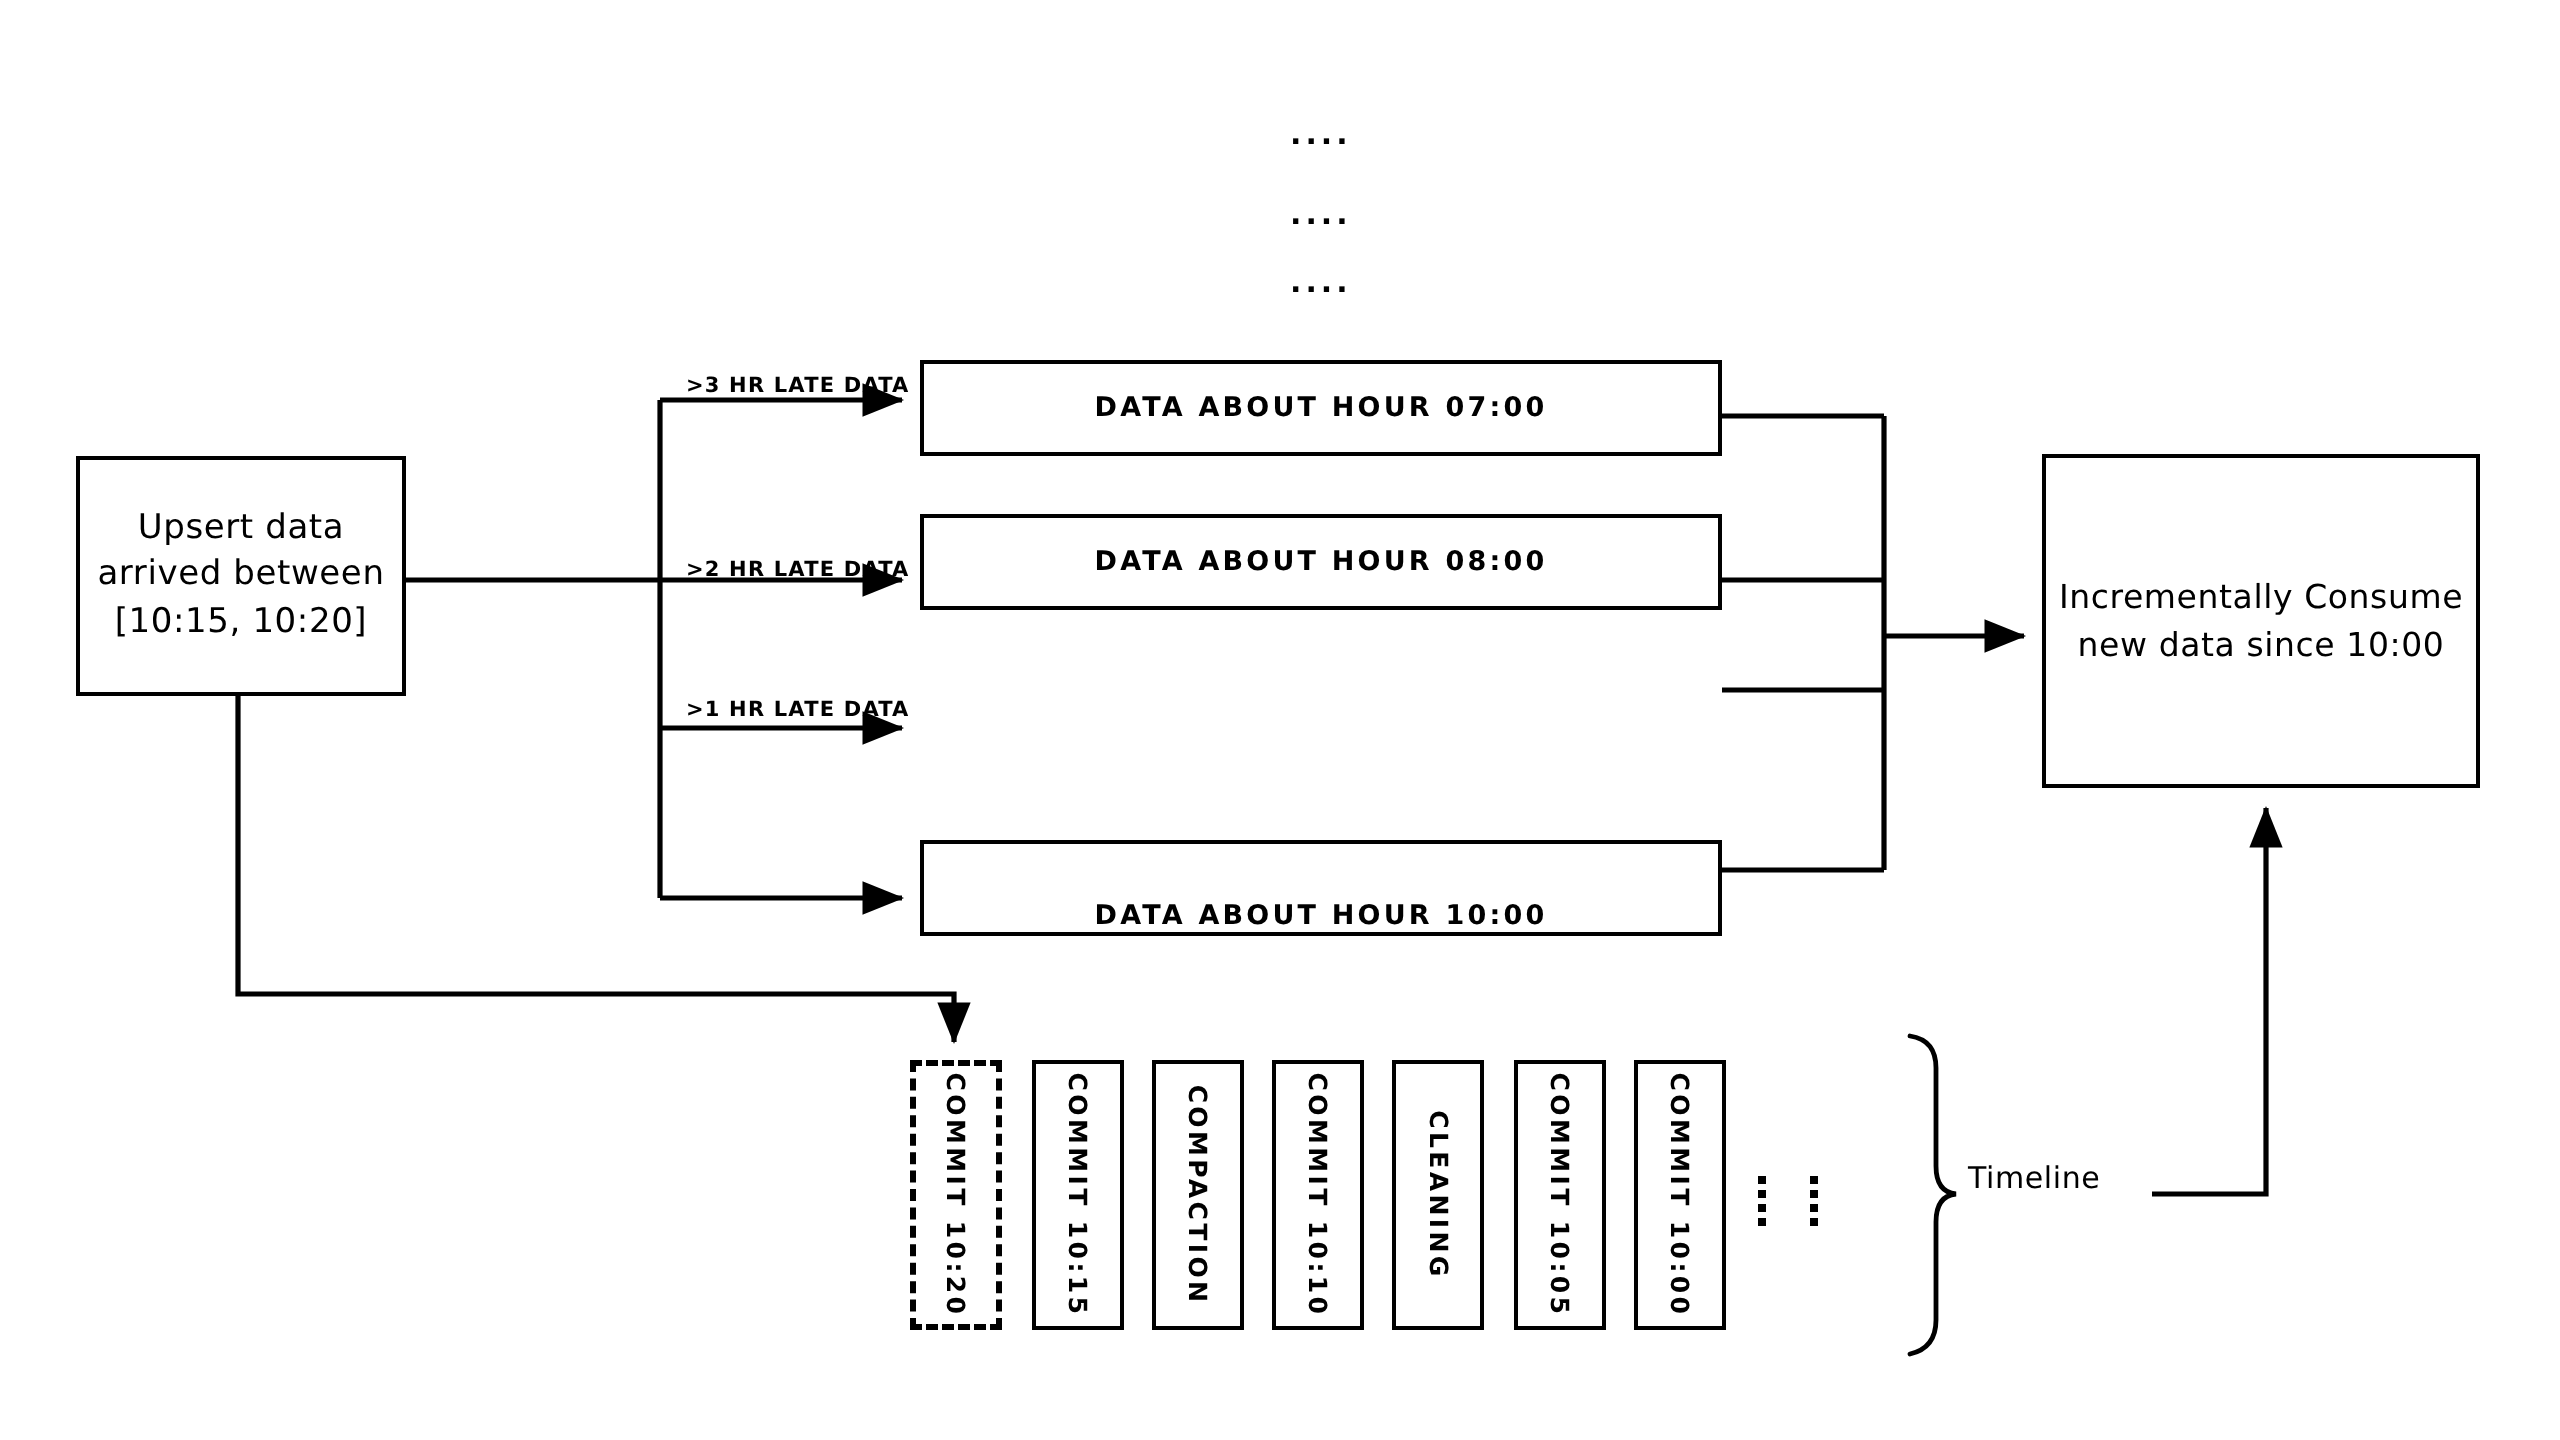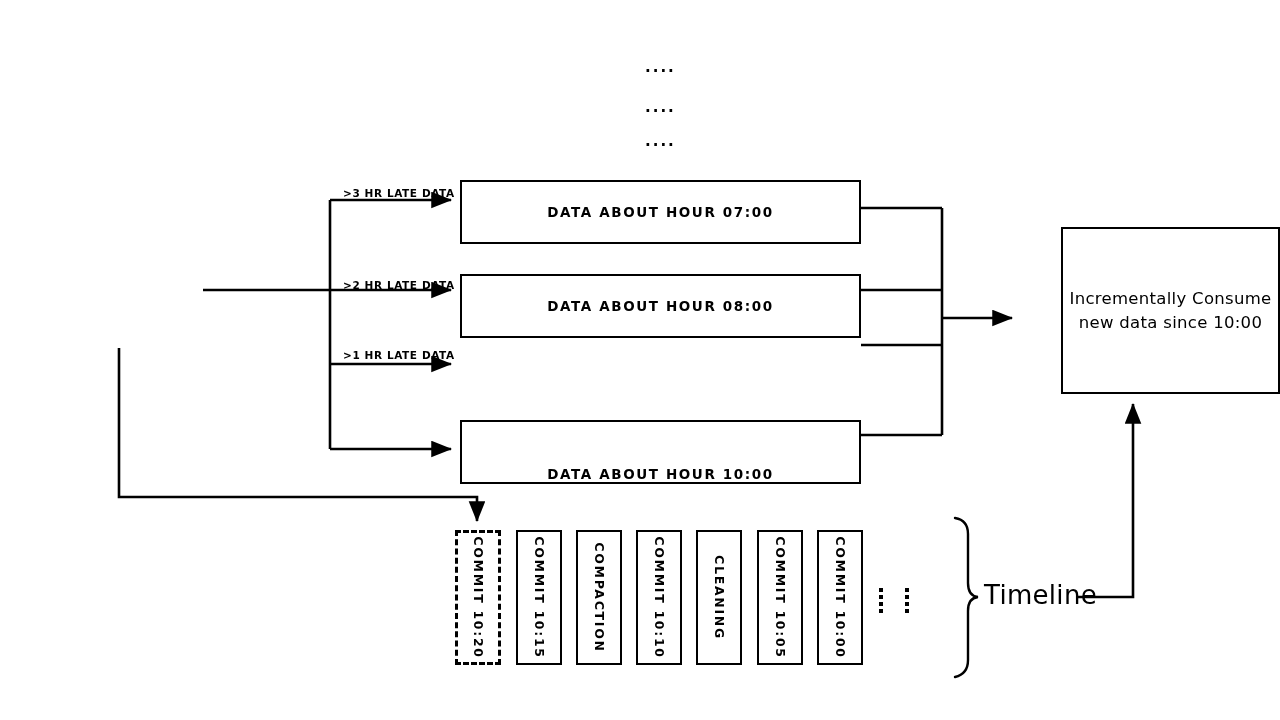--- a/index.html
+++ b/index.html
@@ -53,34 +53,33 @@
     line-height: 1.38;
   }
   #upsert-box .txt {
     padding: 0 4px;
     white-space: pre-line;
   }
   
   .hour-box {
     left: 460px;
     width: 401px;
-    height: 64px;
+    height: 48px;
     font-size: 13.5px;
     font-weight: bold;
     letter-spacing: 1.6px;
   }
   
   #consume-box {
     left: 1021px;
     top: 227px;
     width: 219px;
     height: 167px;
     font-size: 16.5px;
     line-height: 1.42;
-    margin-left: 40px;
   }
   #consume-box .txt {
     padding: 0 6px;
     white-space: pre-line;
   }
   
   .commit-box {
     top: 530px;
     width: 46px;
     height: 135px;
@@ -100,21 +99,21 @@
     letter-spacing: 0.6px;
     color: #000000;
     white-space: nowrap;
     text-align: right;
   }
   
   #timeline-label {
     position: absolute;
     left: 984px;
     top: 580px;
-    font-size: 26px;
+    font-size: 15px;
     color: #000000;
     white-space: nowrap;
   }
   
   .dots-h {
     position: absolute;
     font-size: 15px;
     font-weight: bold;
     letter-spacing: 2px;
     color: #000000;
@@ -174,29 +173,34 @@
     <g stroke="#000000" stroke-width="2.4" fill="none" stroke-linecap="round">
       <path d="M955,518 Q968,520 968,534 L968,583 Q968,596 978,597 Q968,598 968,611 L968,660
                Q968,674 955,677"></path>
     </g>
   </svg>
 
   <div class="dots-h" style="left:645px; top:58px;">....</div>
   <div class="dots-h" style="left:645px; top:98px;">....</div>
   <div class="dots-h" style="left:645px; top:132px;">....</div>
 
+  <div class="box hand-label" id="upsert-box">
+    <span class="txt">Upsert data
+arrived between
+[10:15, 10:20]</span>
+  </div>
 
   <div class="edge-label" style="left:343px; top:187px;">&gt;3 HR LATE DATA</div>
   <div class="edge-label" style="left:343px; top:279px;">&gt;2 HR LATE DATA</div>
   <div class="edge-label" style="left:343px; top:349px;">&gt;1 HR LATE DATA</div>
 
   <div class="box hand-label hour-box" style="top:180px;">
     <span>DATA ABOUT HOUR 07:00</span>
   </div>
-  <div class="box hand-label hour-box" style="top:274px;">
+  <div class="box hand-label hour-box" style="top:257px;">
     <span>DATA ABOUT HOUR 08:00</span>
   </div>
   <div class="box hand-label hour-box" style="top:420px;align-items:flex-end;">
     <span>DATA ABOUT HOUR 10:00</span>
   </div>
 
   <div class="box hand-label" id="consume-box">
     <span class="txt">Incrementally Consume
 new data since 10:00</span>
   </div>

